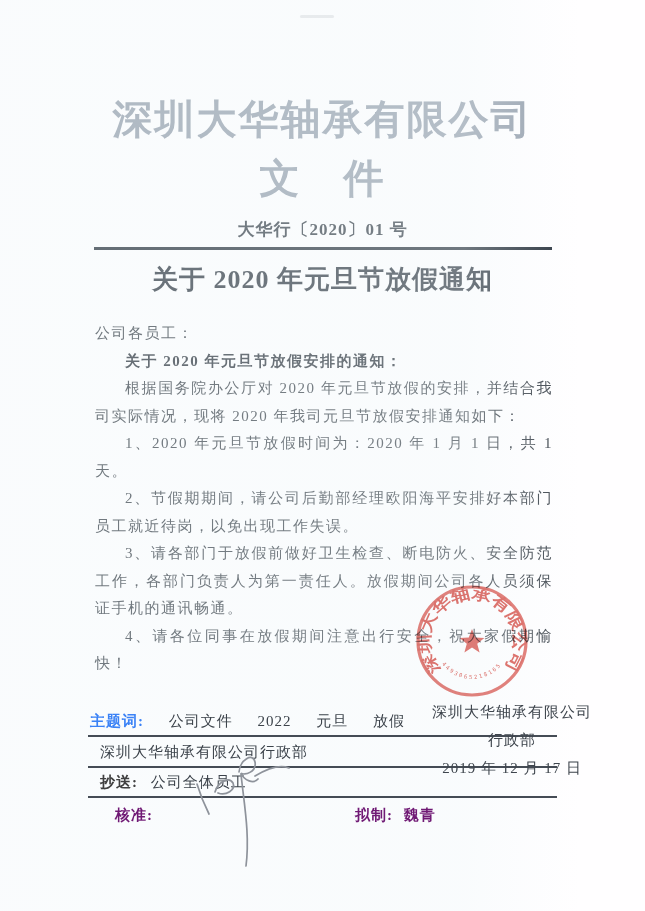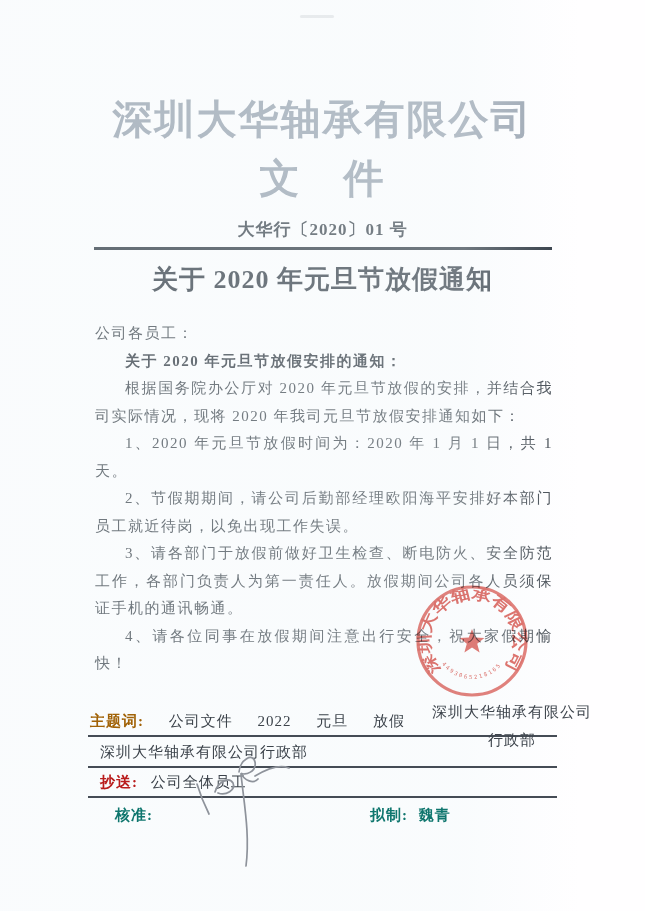--- a/index.html
+++ b/index.html
@@ -76,29 +76,29 @@
   }
 
   
   .footer{
     position:absolute;left:88px;right:88px;top:705px;
     font-size:15px;color:#3c434b;letter-spacing:1px;
   }
   .f-row{position:relative;}
   .f-line{border-bottom:2px solid #454c55;}
   .f-subject{padding:7px 0 4px 2px;}
-  .f-subject .label{font-weight:700;color:#a16207;}
+  .f-subject .label{font-weight:700;color:#3b82f6;}
   .f-subject .term{margin-left:20px;text-align:center;}
   .f-subject .term:first-of-type{margin-left:16px;}
   .f-issuer{display:flex;padding:6px 38px 4px 12px;}
   .f-cc{padding:5px 0 4px 12px;}
-  .f-cc .label{font-weight:700;color:#b91c1c;margin-right:8px;}
+  .f-cc .label{font-weight:700;color:#404040;margin-right:8px;}
   .f-approve{padding:8px 0 6px 27px;height:24px;}
-  .f-approve .label{font-weight:700;color:#0f766e;}
-  .f-approve .right{position:absolute;left:282px;top:8px;}
+  .f-approve .label{font-weight:700;color:#701a75;}
+  .f-approve .right{position:absolute;left:267px;top:8px;}
   .f-approve .right .label{margin-right:6px;}
 </style>
 </head>
 <body>
 
 <div class="page">
   <div class="scan-tint"></div>
   <div class="scan-smudge-top"></div>
 
   <div class="company-title">深圳大华轴承有限公司</div>
@@ -114,20 +114,21 @@
     <p class="indent">根据国务院办公厅对 2020 年元旦节放假的安排，并结合我司实际情况，现将 2020 年我司元旦节放假安排通知如下：</p>
     <p class="indent">1、2020 年元旦节放假时间为：2020 年 1 月 1 日，共 1 天。</p>
     <p class="indent">2、节假期期间，请公司后勤部经理欧阳海平安排好本部门员工就近待岗，以免出现工作失误。</p>
     <p class="indent">3、请各部门于放假前做好卫生检查、断电防火、安全防范工作，各部门负责人为第一责任人。放假期间公司各人员须保证手机的通讯畅通。</p>
     <p class="indent">4、请各位同事在放假期间注意出行安全，祝大家假期愉快！</p>
   </div>
 
   <div class="sig-block">
     <div>深圳大华轴承有限公司</div>
     <div>行政部</div>
+    <div>2019 年 12 月 17 日</div>
   </div>
 
   <svg class="stamp" viewBox="0 0 130 130">
     <circle cx="65" cy="65" r="54" fill="none" stroke="#d9564f" stroke-width="3.2" opacity="0.9"></circle>
     <path id="arcPath" d="M 35.3,94.7 A 42,42 0 1 1 94.7,94.7" fill="none"></path>
     <path id="serialPath" d="M 30.6,81.1 A 38,38 0 0 0 99.4,81.1" fill="none"></path>
     <polygon points="65,53 68.2,61.6 77.4,62 70.2,67.7 72.6,76.5 65,71.5 57.4,76.5 59.8,67.7 52.6,62 61.8,61.6" fill="#d9564f" opacity="0.95"></polygon>
     <text font-size="15.5" fill="#d9564f" font-weight="700" font-family="Liberation Serif, DejaVu Serif, serif">
       <textPath href="#arcPath" startOffset="2" textLength="192" lengthAdjust="spacingAndGlyphs">深圳大华轴承有限公司</textPath>
     </text>

